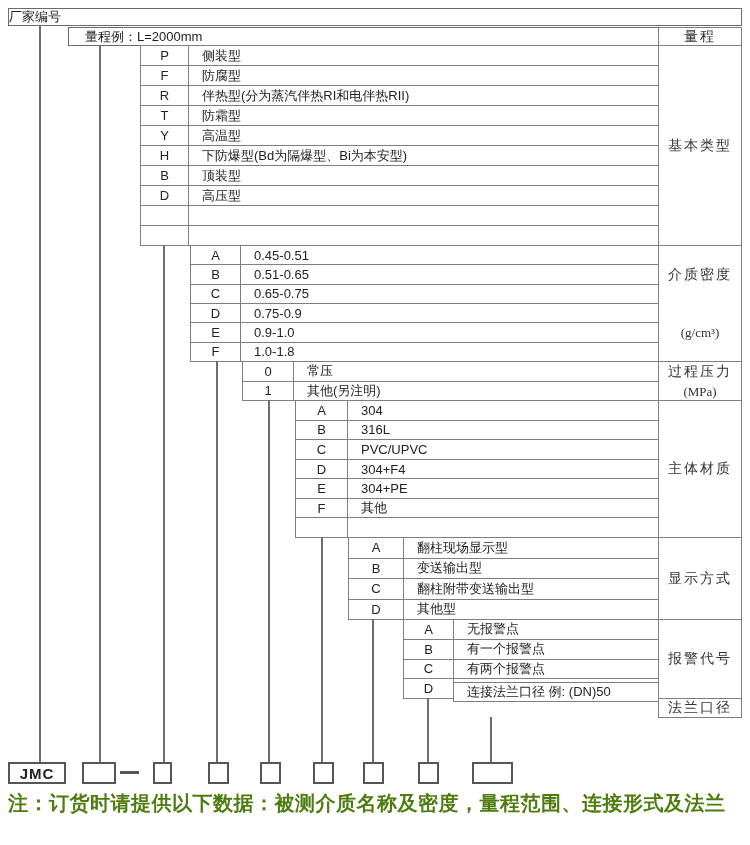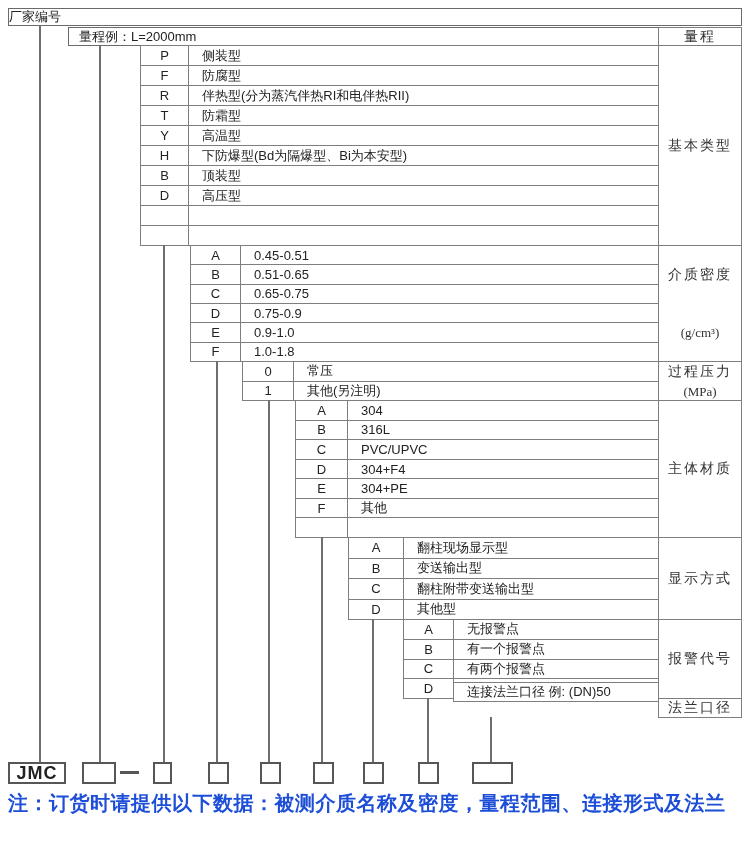--- a/index.html
+++ b/index.html
@@ -11,21 +11,21 @@
   html,body{margin:0;padding:0;background:#ffffff;}
   #canvas{
     position:relative;width:750px;height:845px;background:#ffffff;
     font-family:"Liberation Sans","DejaVu Sans",sans-serif;color:var(--tx);
     overflow:hidden;
   }
   
   .tbox{position:absolute;box-sizing:border-box;border:1px solid #6a6a6a;background:#fff;
         display:flex;align-items:center;font-size:13px;}
   #box-manufacturer{left:8px;top:8px;width:734px;height:18px;}
-  #box-range{left:68px;top:27px;width:590px;height:19px;padding-left:10px;border-right:none;}
+  #box-range{left:68px;top:27px;width:590px;height:19px;padding-left:16px;border-right:none;}
   
   .sec{position:absolute;box-sizing:border-box;border:1px solid var(--bc);border-right:none;
        display:flex;flex-direction:column;background:#fff;}
   .sec .row{flex:1;display:flex;border-top:1px solid var(--bc);min-height:0;}
   .sec .row:first-child{border-top:none;}
   .sec .code{box-sizing:border-box;border-right:1px solid var(--bc);display:flex;
              align-items:center;justify-content:center;font-size:13px;flex:none;}
   .sec .desc{flex:1;display:flex;align-items:center;padding-left:13px;font-size:13px;
              white-space:nowrap;overflow:hidden;}
   #sec-basic   {left:140px;top:45px;width:518px;height:201px;}
@@ -64,32 +64,32 @@
   #l3{left:163px;top:245px;height:517px;}
   #l4{left:216px;top:361px;height:401px;}
   #l5{left:268px;top:400px;height:362px;}
   #l6{left:321px;top:537px;height:225px;}
   #l7{left:372px;top:619px;height:143px;}
   #l8{left:427px;top:698px;height:64px;}
   #l9{left:490px;top:717px;height:45px;}
   
   .bx{position:absolute;top:762px;height:22px;box-sizing:border-box;border:2px solid var(--dk);
       background:#fff;display:flex;align-items:center;justify-content:center;}
-  #bx-jmc{left:8px;width:58px;font-weight:bold;font-size:18px;letter-spacing:1px;}
+  #bx-jmc{left:8px;width:58px;font-weight:bold;font-size:15px;letter-spacing:1px;}
   #bx-2{left:82px;width:34px;}
   #bx-3{left:153px;width:19px;}
   #bx-4{left:208px;width:21px;}
   #bx-5{left:260px;width:21px;}
   #bx-6{left:313px;width:21px;}
   #bx-7{left:363px;width:21px;}
   #bx-8{left:418px;width:21px;}
   #bx-9{left:472px;width:41px;}
   #dash{position:absolute;left:120px;top:771px;width:19px;height:3px;background:var(--dk);}
   
-  #note{position:absolute;left:8px;top:790px;width:738px;color:#1d4ed8;font-weight:bold;
+  #note{position:absolute;left:8px;top:790px;width:738px;color:#4d7c0f;font-weight:bold;
         font-size:20px;line-height:27px;letter-spacing:0.5px;}
 </style>
 </head>
 <body>
 
 <div id="canvas">
 
   <div id="box-manufacturer" class="tbox">
     <span>厂家编号</span>
   </div>

